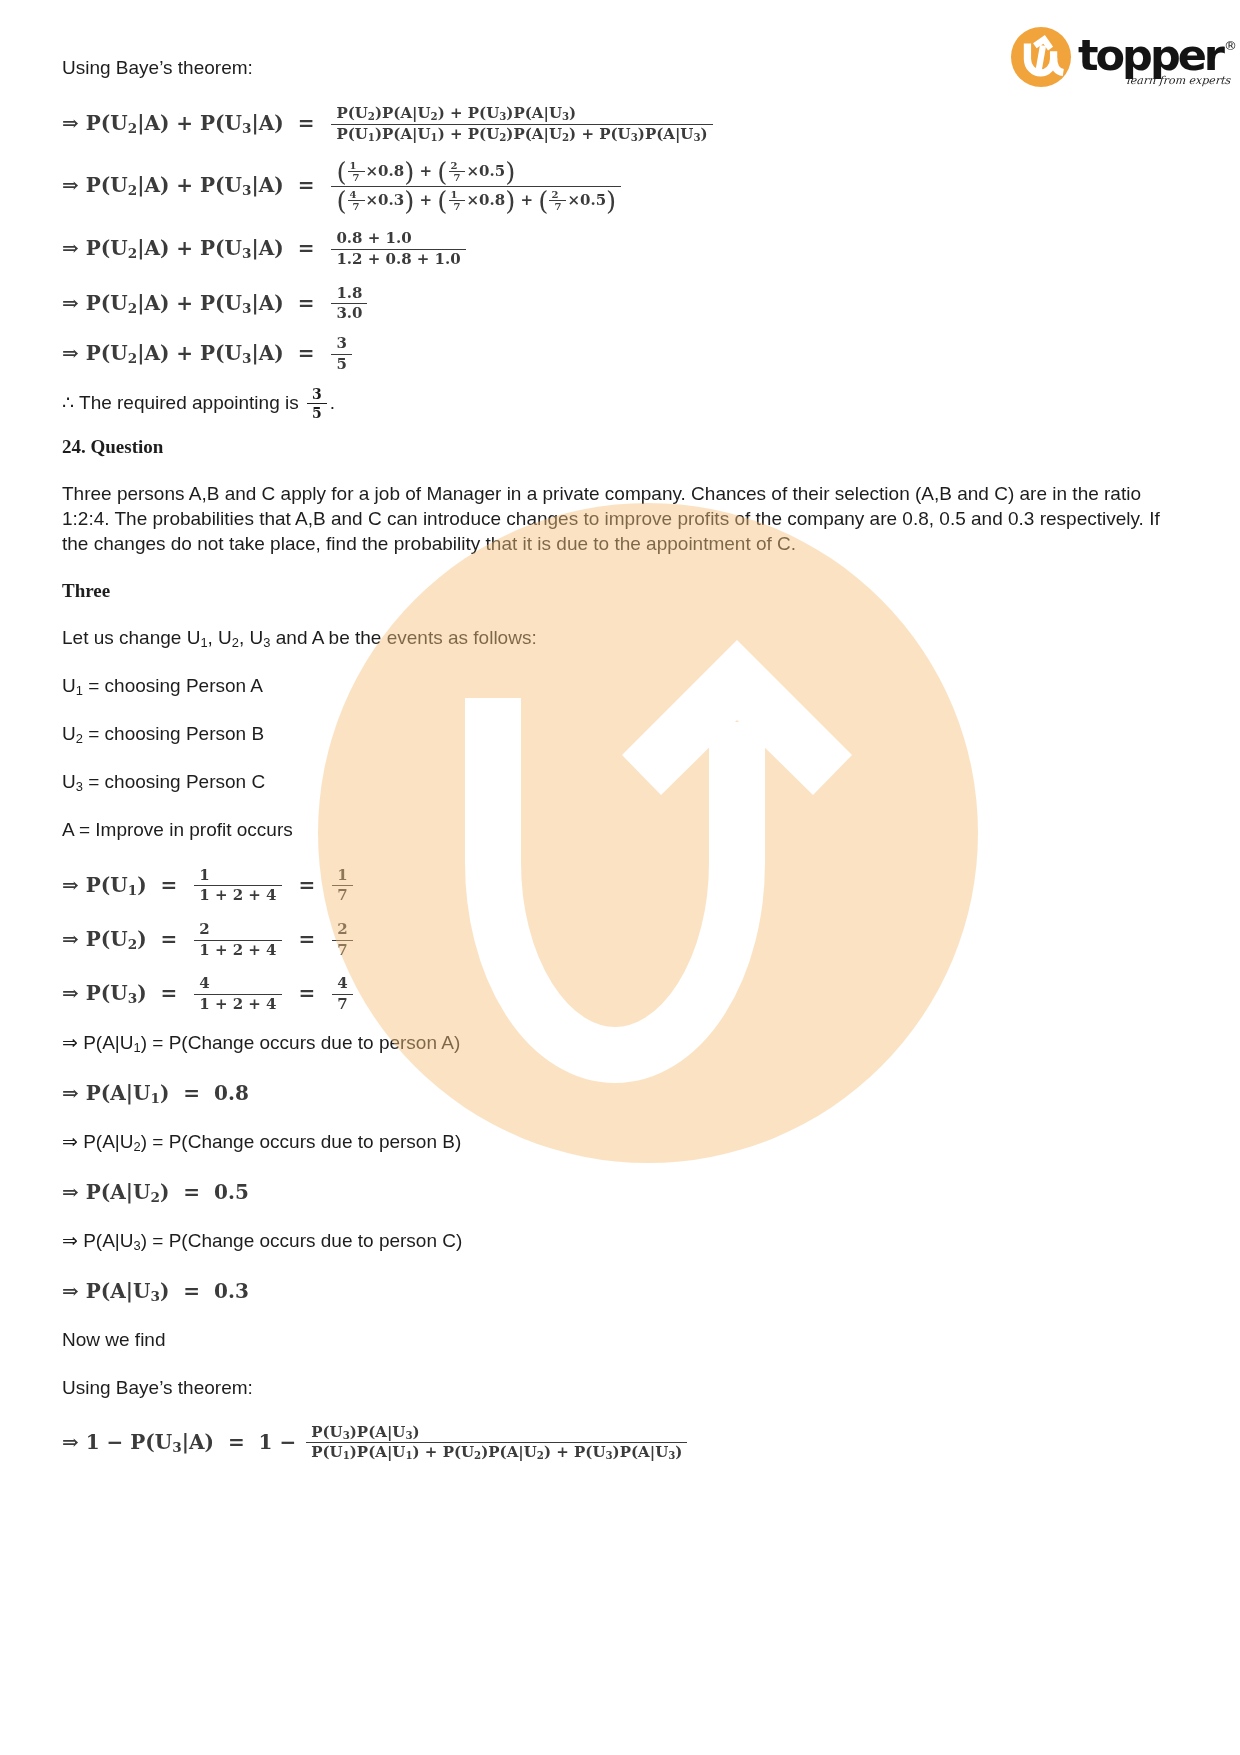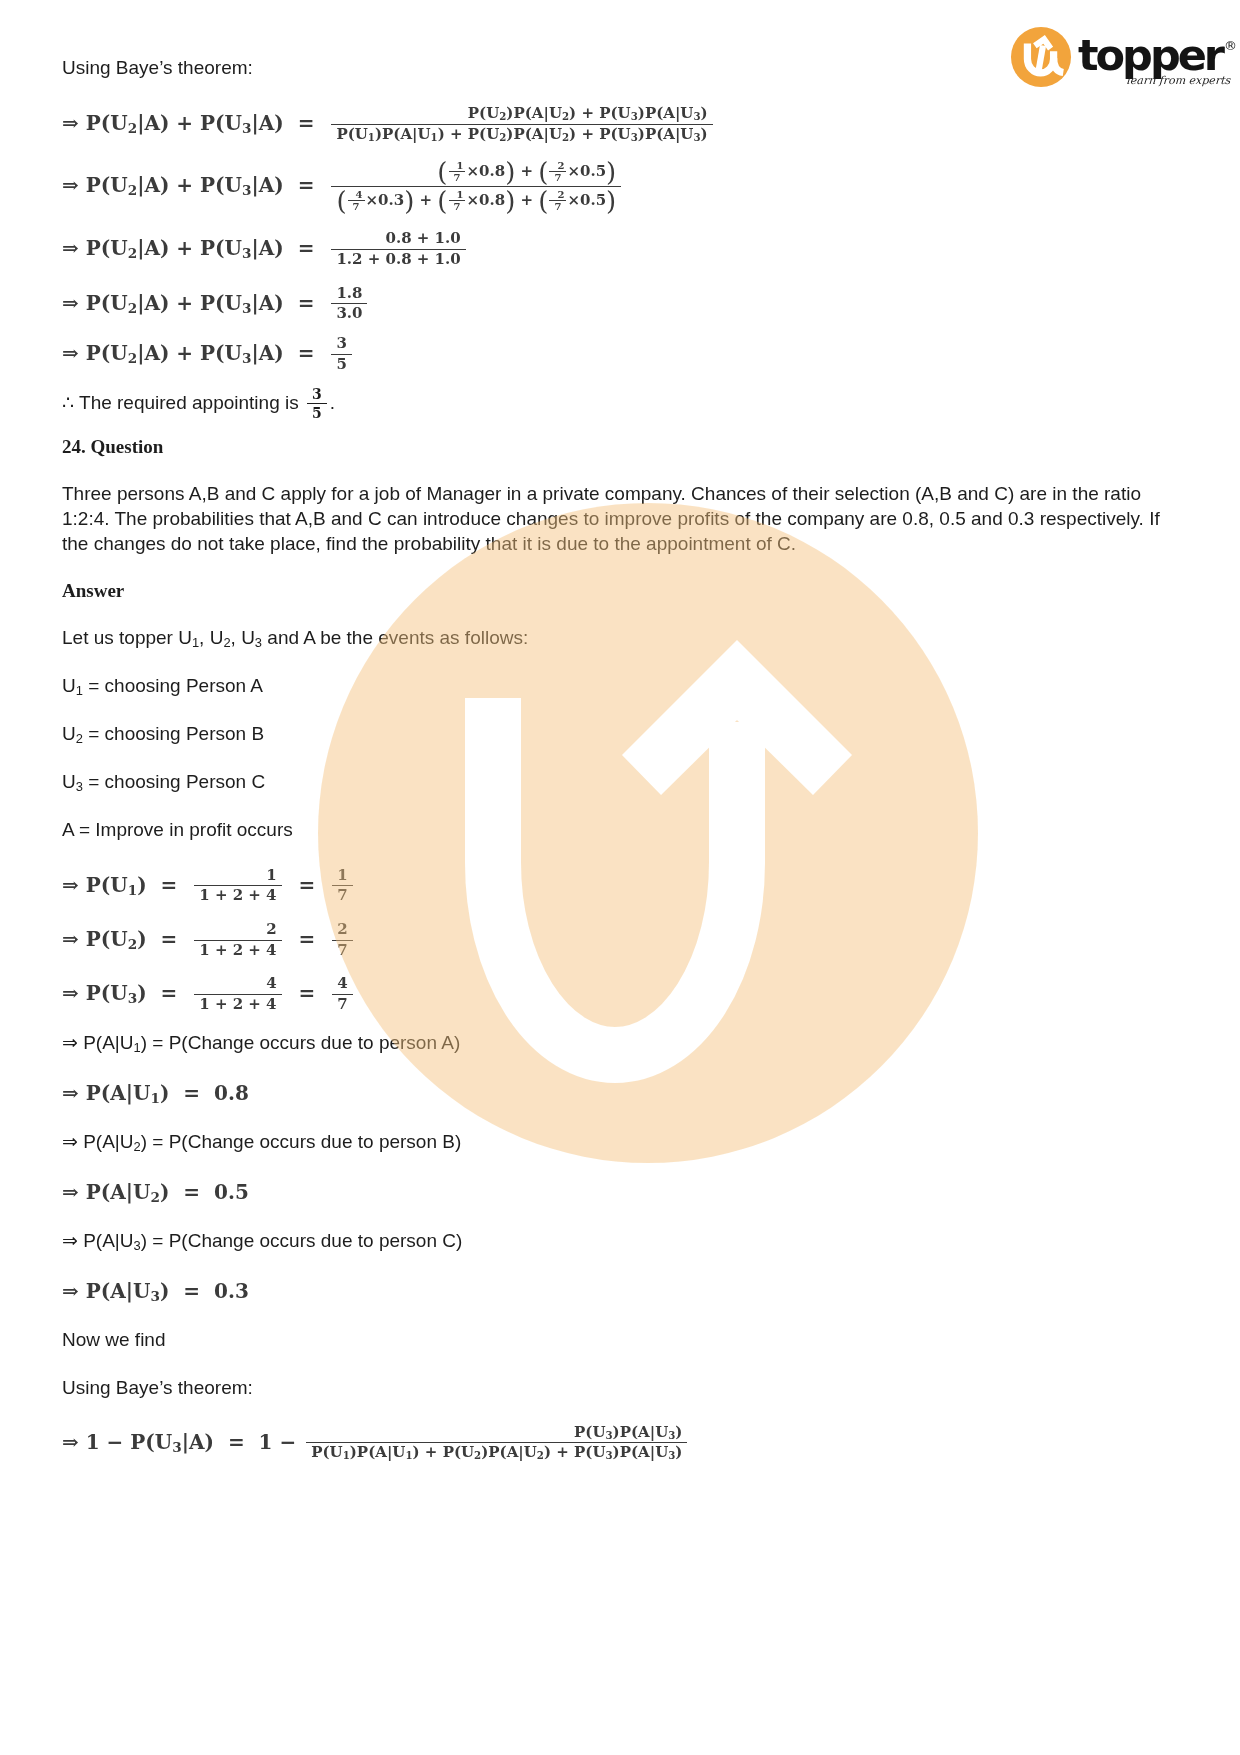--- a/index.html
+++ b/index.html
@@ -37,21 +37,21 @@
     color:var(--ink,#1d1d1d);
     margin:0 0 24px 0;
   }
   .para{
     font-size:19px;line-height:25px;
     max-width:1122px;
     margin:0 0 24px 0;
   }
   
   .frac{
-    display:inline-block;vertical-align:middle;text-align:right;
+    display:inline-block;vertical-align:middle;text-align:left;
     font-family:"DejaVu Serif",serif;font-weight:700;
     font-size:15px;line-height:1.18;
     margin:0 3px;
   }
   .frac>.fn{display:block;border-bottom:1.6px solid currentColor;padding:0 5px 1px;}
   .frac>.fd{display:block;padding:1px 5px 0;}
   .frac .frac{font-size:10px;line-height:1.05;margin:0 1px;}
   .frac .frac>.fn{border-bottom-width:1px;padding:0 2px;}
   .t .frac{font-size:14px;}
   .big{font-size:26px;font-weight:400;vertical-align:middle;line-height:1;}
@@ -101,23 +101,23 @@
     <div class="m"><span class="tx">⇒ P(U</span><sub>2</sub><span class="tx">|A) + P(U</span><sub>3</sub><span class="tx">|A)  =  </span><span class="frac"><span class="fn"><span class="tx">0.8 + 1.0</span></span><span class="fd"><span class="tx">1.2 + 0.8 + 1.0</span></span></span></div>
     <div class="m" style="margin-bottom:12px"><span class="tx">⇒ P(U</span><sub>2</sub><span class="tx">|A) + P(U</span><sub>3</sub><span class="tx">|A)  =  </span><span class="frac"><span class="fn"><span class="tx">1.8</span></span><span class="fd"><span class="tx">3.0</span></span></span></div>
     <div class="m" style="margin-bottom:12px"><span class="tx">⇒ P(U</span><sub>2</sub><span class="tx">|A) + P(U</span><sub>3</sub><span class="tx">|A)  =  </span><span class="frac"><span class="fn"><span class="tx">3</span></span><span class="fd"><span class="tx">5</span></span></span></div>
 
     <p class="t" style="margin-bottom:14px"><span class="tx">∴ The required appointing is </span><span class="frac"><span class="fn"><span class="tx">3</span></span><span class="fd"><span class="tx">5</span></span></span><span class="tx">.</span></p>
 
     <h2 class="hd">24. Question</h2>
 
     <p class="t para">Three persons A,B and C apply for a job of Manager in a private company. Chances of their selection (A,B and C) are in the ratio 1:2:4. The probabilities that A,B and C can introduce changes to improve profits of the company are 0.8, 0.5 and 0.3 respectively. If the changes do not take place, find the probability that it is due to the appointment of C.</p>
 
-    <h2 class="hd" style="margin-bottom:26px">Answer</h2>
+    <h2 class="hd" style="margin-bottom:26px">Three</h2>
 
-    <p class="t"><span class="tx">Let us topper U</span><sub>1</sub><span class="tx">, U</span><sub>2</sub><span class="tx">, U</span><sub>3</sub><span class="tx"> and A be the events as follows:</span></p>
+    <p class="t"><span class="tx">Let us change U</span><sub>1</sub><span class="tx">, U</span><sub>2</sub><span class="tx">, U</span><sub>3</sub><span class="tx"> and A be the events as follows:</span></p>
     <p class="t"><span class="tx">U</span><sub>1</sub><span class="tx"> = choosing Person A</span></p>
     <p class="t"><span class="tx">U</span><sub>2</sub><span class="tx"> = choosing Person B</span></p>
     <p class="t"><span class="tx">U</span><sub>3</sub><span class="tx"> = choosing Person C</span></p>
     <p class="t"><span class="tx">A = Improve in profit occurs</span></p>
 
 
     <div class="m"><span class="tx">⇒ P(U</span><sub>1</sub><span class="tx">)  =  </span><span class="frac"><span class="fn"><span class="tx">1</span></span><span class="fd"><span class="tx">1 + 2 + 4</span></span></span><span class="tx">  =  </span><span class="frac"><span class="fn"><span class="tx">1</span></span><span class="fd"><span class="tx">7</span></span></span></div>
     <div class="m"><span class="tx">⇒ P(U</span><sub>2</sub><span class="tx">)  =  </span><span class="frac"><span class="fn"><span class="tx">2</span></span><span class="fd"><span class="tx">1 + 2 + 4</span></span></span><span class="tx">  =  </span><span class="frac"><span class="fn"><span class="tx">2</span></span><span class="fd"><span class="tx">7</span></span></span></div>
     <div class="m" style="margin-bottom:18px"><span class="tx">⇒ P(U</span><sub>3</sub><span class="tx">)  =  </span><span class="frac"><span class="fn"><span class="tx">4</span></span><span class="fd"><span class="tx">1 + 2 + 4</span></span></span><span class="tx">  =  </span><span class="frac"><span class="fn"><span class="tx">4</span></span><span class="fd"><span class="tx">7</span></span></span></div>
 

